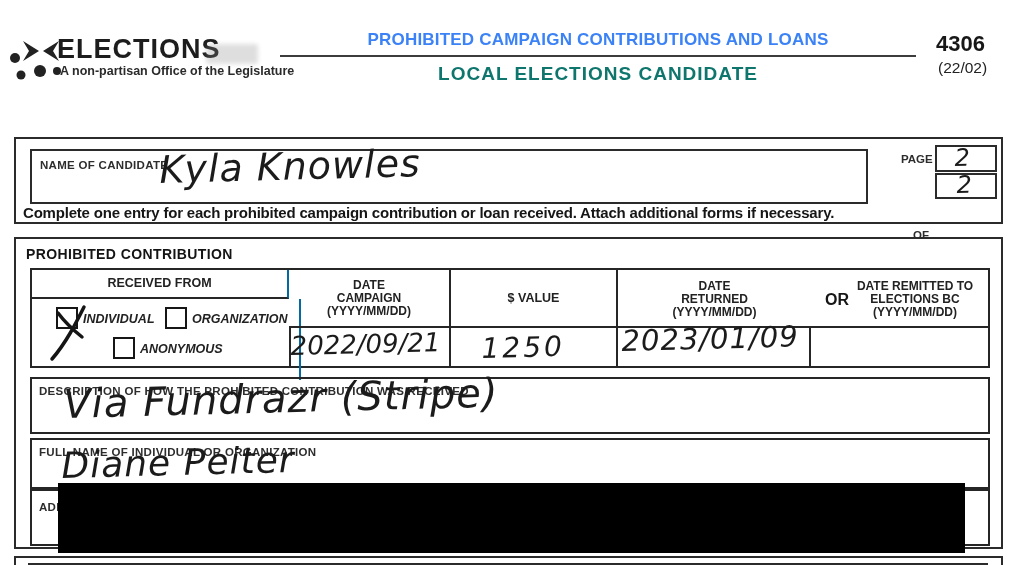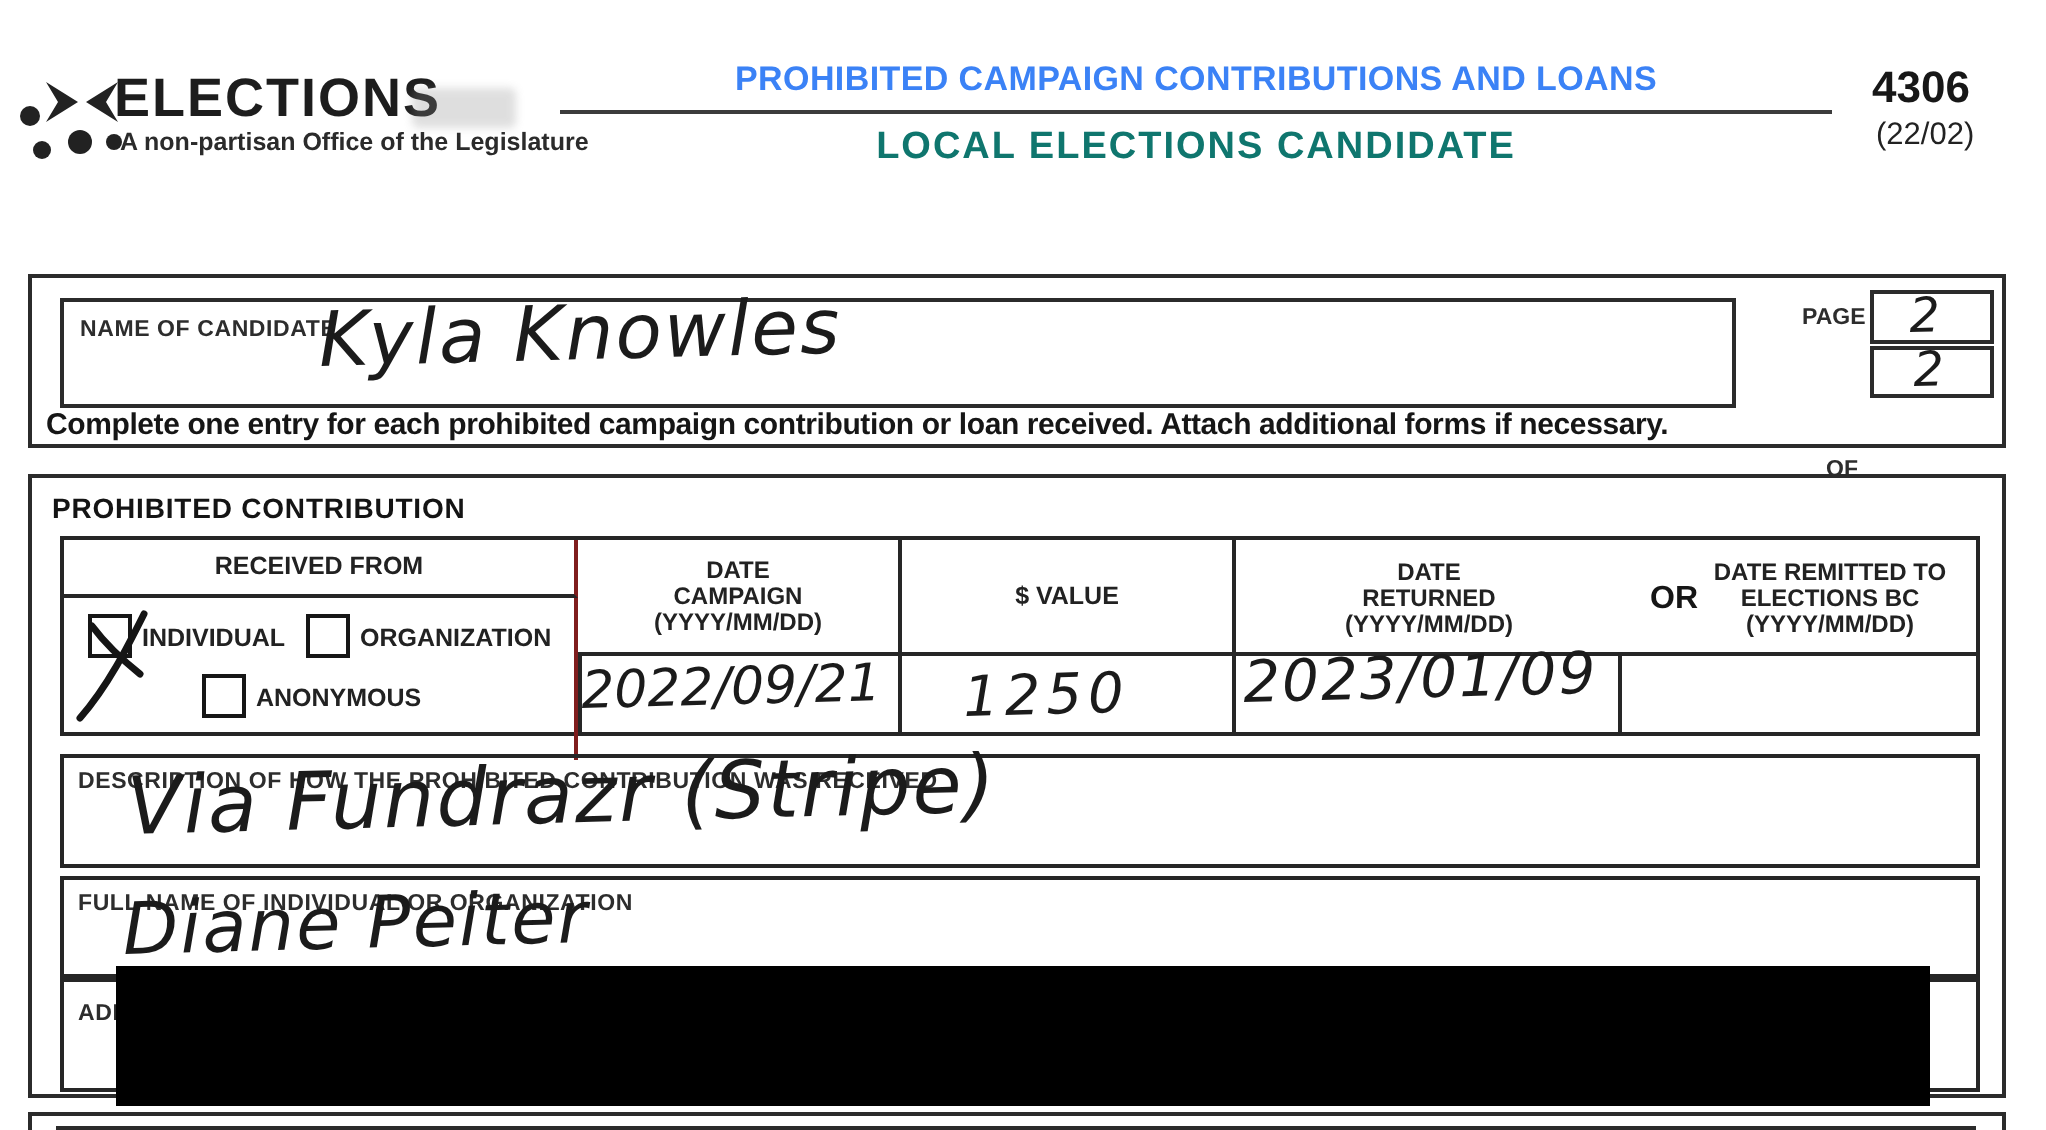--- a/index.html
+++ b/index.html
@@ -35,24 +35,24 @@
   .instruction { left:7px; top:65px; width:975px; font-size:15px; font-weight:bold; color:#161616; white-space:nowrap; letter-spacing:-.2px; }
 
   .sec2 { left:14px; top:237px; width:989px; height:312px; border:2px solid #2b2b2b; }
   .sec2-title { left:10px; top:7px; font-size:14px; font-weight:bold; letter-spacing:.4px; color:#141414; }
 
   
   .tbl { left:14px; top:29px; width:960px; height:100px; border:2px solid #262626; }
   .cell { position:absolute; }
   .bl { border-left:2px solid #262626; }
   .bb { border-bottom:2px solid #262626; }
-  .br { border-right:2px solid #7f1d1d; }
+  .br { border-right:2px solid #0369a1; }
   .hdr { display:flex; flex-direction:column; align-items:center; justify-content:center; font-size:12px; line-height:13px; font-weight:600; color:#222; text-align:center; }
   .rf-hdr { left:0; top:0; width:257px; height:29px; }
-  .rf-area { left:0; top:29px; width:257px; height:81px; }
+  .rf-area { left:12px; top:29px; width:257px; height:81px;font-style:italic; }
   .c2h { left:257px; top:0; width:160px; height:58px; }
   .c3h { left:417px; top:0; width:167px; height:58px; }
   .c4h { left:584px; top:0; width:372px; height:58px; }
   .c2d { left:257px; top:58px; width:160px; height:38px; }
   .c3d { left:417px; top:58px; width:167px; height:38px; }
   .c4d1 { left:584px; top:58px; width:193px; height:38px; }
   .c4d2 { left:777px; top:58px; width:179px; height:38px; }
   .or-lbl { font-size:16px; font-weight:800; color:#161616; }
 
   .cb-box { position:absolute; width:22px; height:22px; border:2.5px solid #161616; background:#fff; }

